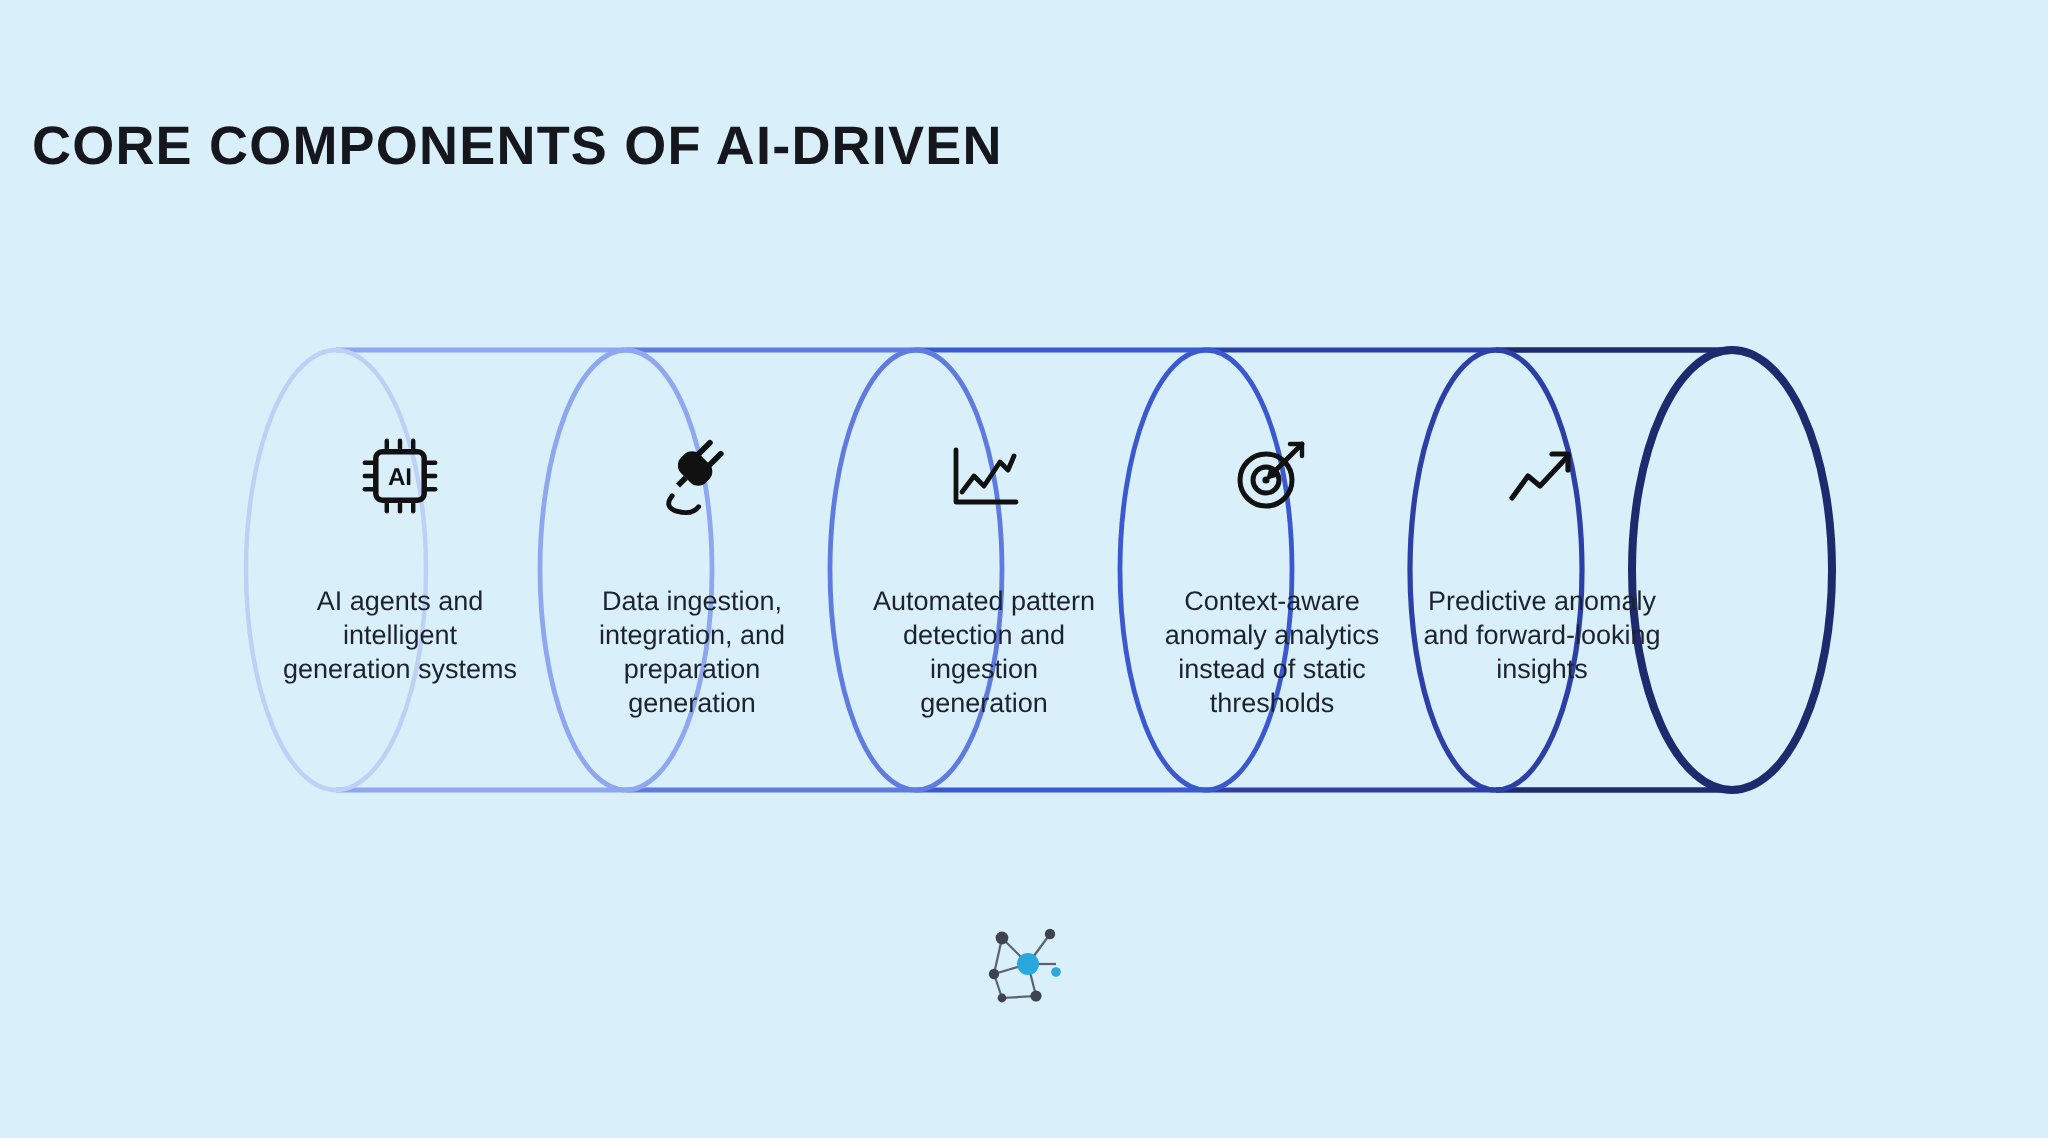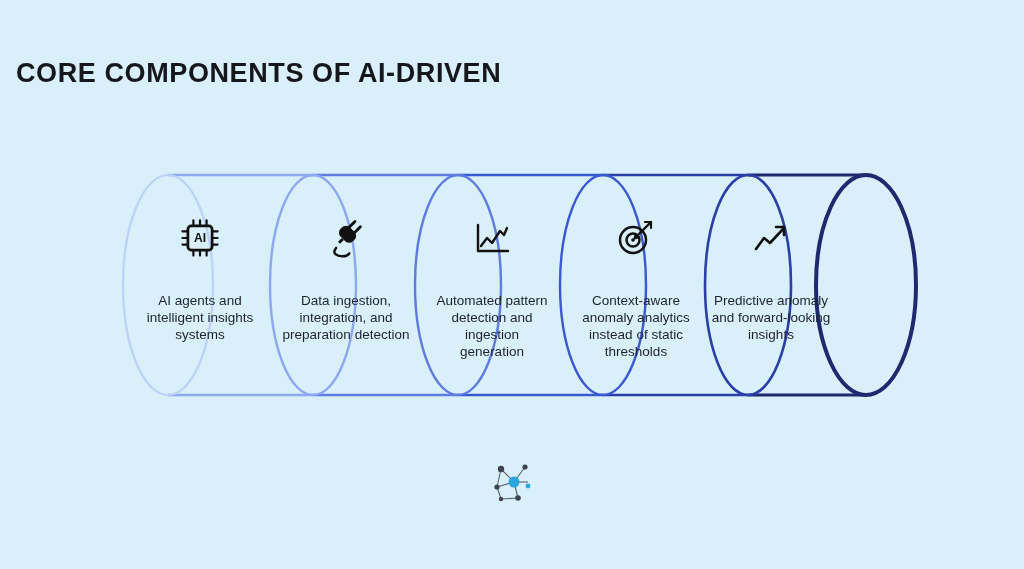--- a/index.html
+++ b/index.html
@@ -114,22 +114,22 @@
   <line x1="22" y1="19" x2="37" y2="4" stroke="#111" stroke-width="2.4" stroke-linecap="round"></line>
   <path d="M 19 22 L 26 20 L 21 15 Z" fill="#111"></path>
   <path d="M 37 4 L 37 10 M 37 4 L 31 4" stroke="#111" stroke-width="2.2" stroke-linecap="round" fill="none"></path>
 </svg>
 
 <svg class="seg-icon" style="left:749px" viewBox="0 0 44 40">
   <polyline points="7,31 15,20 21,25 35,10" fill="none" stroke="#111" stroke-width="2.6" stroke-linecap="round" stroke-linejoin="round"></polyline>
   <polyline points="27,9 35,9 35,17" fill="none" stroke="#111" stroke-width="2.6" stroke-linecap="round" stroke-linejoin="round"></polyline>
 </svg>
 
-<div class="seg-label" style="left:141px; width:118px">AI agents and intelligent insights systems</div>
-<div class="seg-label" style="left:280px; width:132px">Data ingestion, integration, and preparation detection</div>
+<div class="seg-label" style="left:141px; width:118px">AI agents and intelligent generation systems</div>
+<div class="seg-label" style="left:280px; width:132px">Data ingestion, integration, and preparation generation</div>
 <div class="seg-label" style="left:436px; width:112px">Automated pattern detection and ingestion generation</div>
 <div class="seg-label" style="left:570px; width:132px">Context-aware anomaly analytics instead of static thresholds</div>
 <div class="seg-label" style="left:705px; width:132px">Predictive anomaly and forward-looking insights</div>
 
 <svg class="logo" viewBox="0 0 50 52">
   <g stroke="#5a6270" stroke-width="1.1" fill="none">
     <line x1="14" y1="14" x2="27" y2="27"></line>
     <line x1="38" y1="12" x2="27" y2="27"></line>
     <line x1="10" y1="32" x2="27" y2="27"></line>
     <line x1="27" y1="27" x2="31" y2="43"></line>

